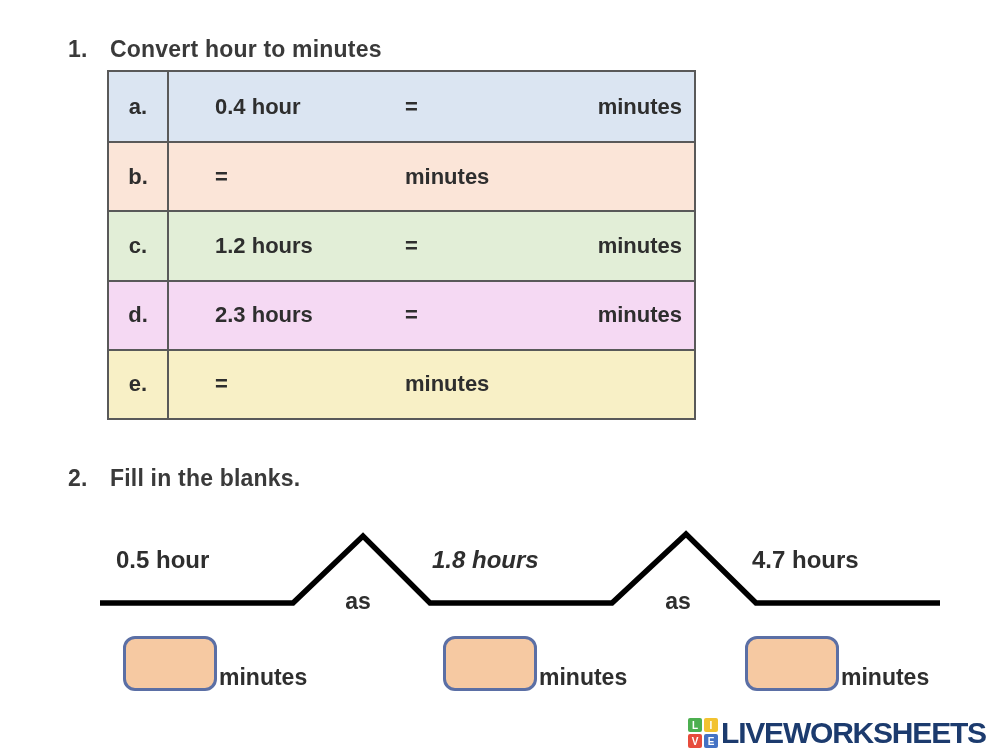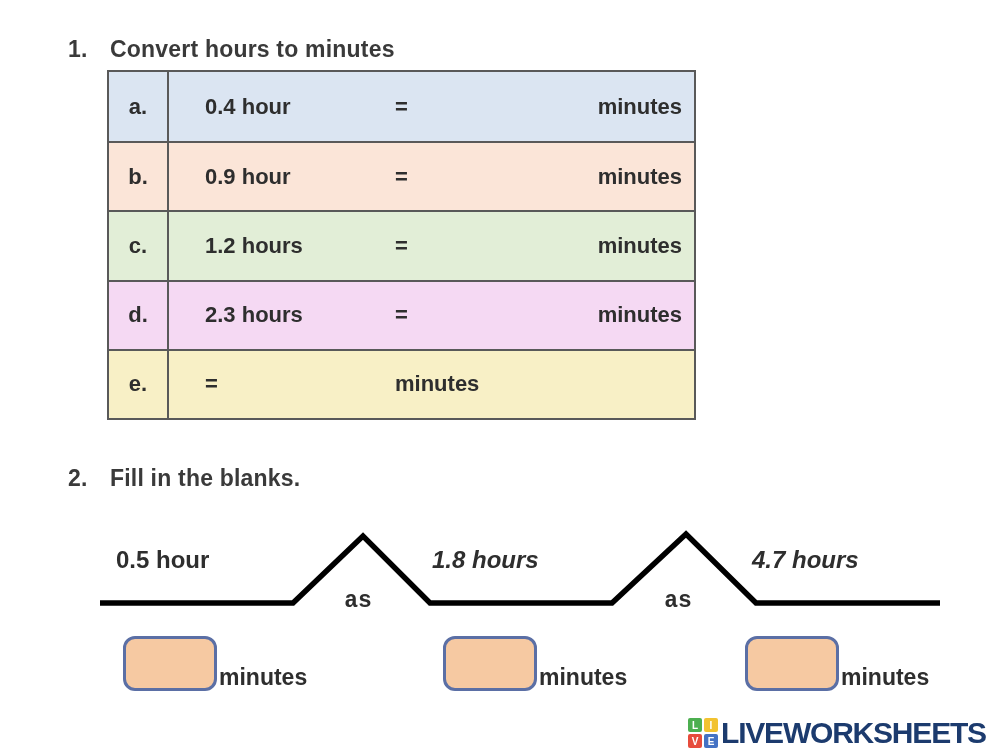--- a/index.html
+++ b/index.html
@@ -41,47 +41,46 @@
   .cell-letter {
     width: 60px;
     border-right: 2px solid #595959;
     display: flex; align-items: center; justify-content: center;
   }
   .cell-content {
     flex: 1;
     display: grid;
     grid-template-columns: 190px 70px 1fr;
     align-items: center;
-    padding-left: 36px;
+    padding-left: 46px;
   }
   .cell-unit { text-align: right; padding-right: 12px; }
 
   
   #zigzag-svg { position: absolute; left: 0; top: 520px; }
   .diagram-label {
     position: absolute;
     top: 546px;
     width: 160px;
     text-align: left;
     font-size: 24px;
     font-weight: 600;
     color: #2e2e2e;
   }
   #dlabel-0 { left: 116px; }
   #dlabel-1 { left: 432px; font-style: italic; }
-  #dlabel-2 { left: 752px; font-style: italic; }
+  #dlabel-2 { left: 752px; }
   .as-label {
     position: absolute;
     top: 588px;
     width: 60px;
     text-align: center;
     font-size: 23px;
     font-weight: 600;
     color: #2e2e2e;
-    font-family: Liberation Mono, monospace;
   }
   #as-0 { left: 328px; }
   #as-1 { left: 648px; }
 
   .answer-group {
     position: absolute;
     top: 636px;
     display: flex;
     align-items: flex-end;
   }
@@ -134,36 +133,35 @@
     letter-spacing: -1.2px;
     color: #1c3b6e;
     text-align: center;
   }
 </style>
 </head>
 <body>
 
 <div class="section-title" id="title1">
   <span class="section-number">1.</span>
-  <span>Convert hours to minutes</span>
+  <span>Convert hour to minutes</span>
 </div>
 
 <div class="conv-table">
   <div class="conv-row" style="background-color: rgb(219, 229, 242);">
     <div class="cell-letter">a.</div>
     <div class="cell-content">
       <span class="cell-value">0.4 hour</span>
       <span class="cell-eq">=</span>
       <span class="cell-unit">minutes</span>
     </div>
   </div>
   <div class="conv-row" style="background-color: rgb(251, 229, 216);">
     <div class="cell-letter">b.</div>
     <div class="cell-content">
-      <span class="cell-value">0.9 hour</span>
       <span class="cell-eq">=</span>
       <span class="cell-unit">minutes</span>
     </div>
   </div>
   <div class="conv-row" style="background-color: rgb(226, 238, 215);">
     <div class="cell-letter">c.</div>
     <div class="cell-content">
       <span class="cell-value">1.2 hours</span>
       <span class="cell-eq">=</span>
       <span class="cell-unit">minutes</span>

